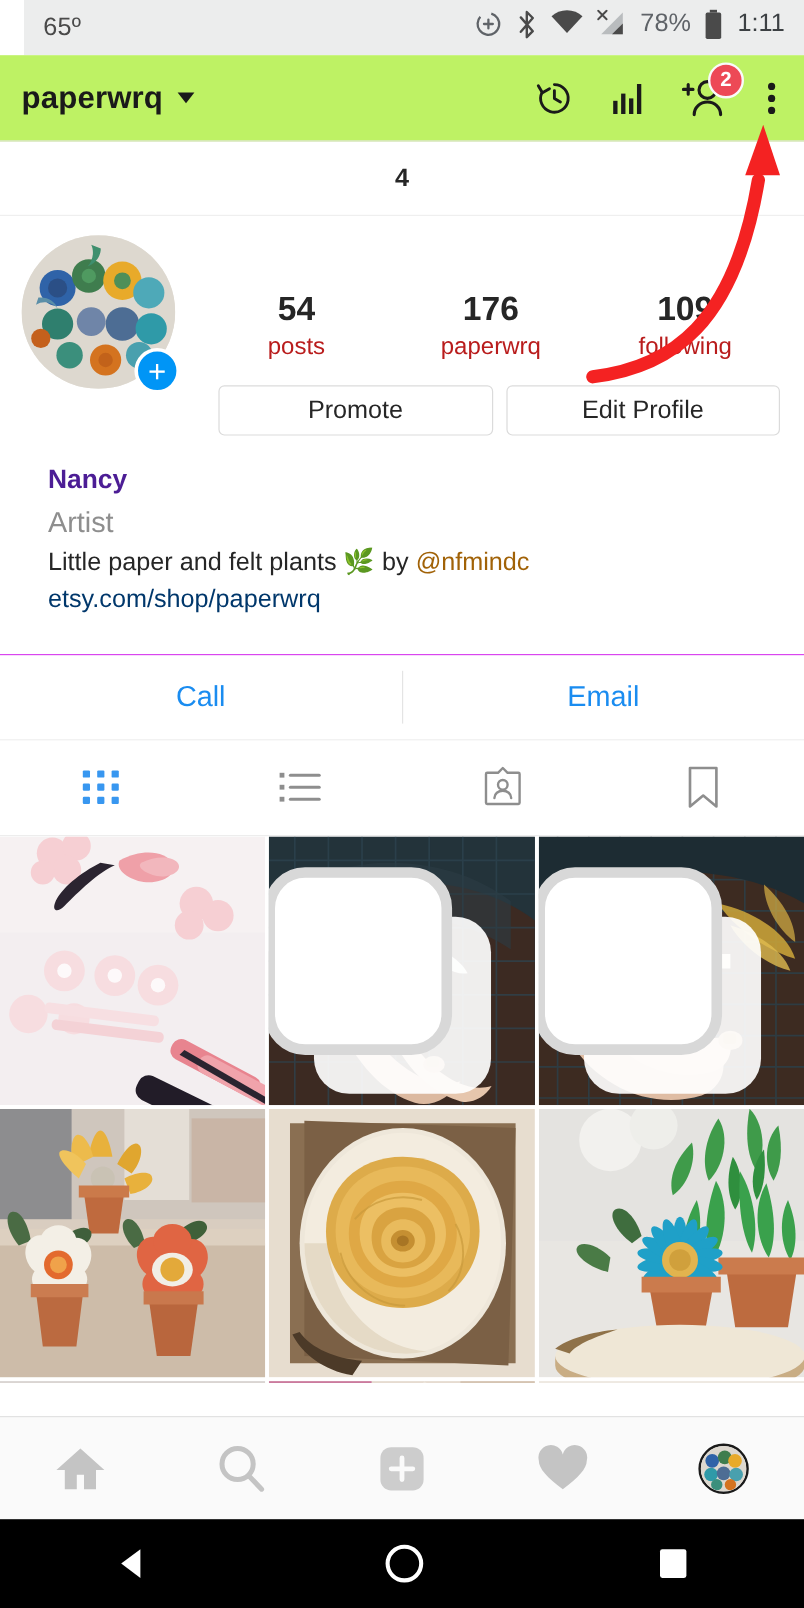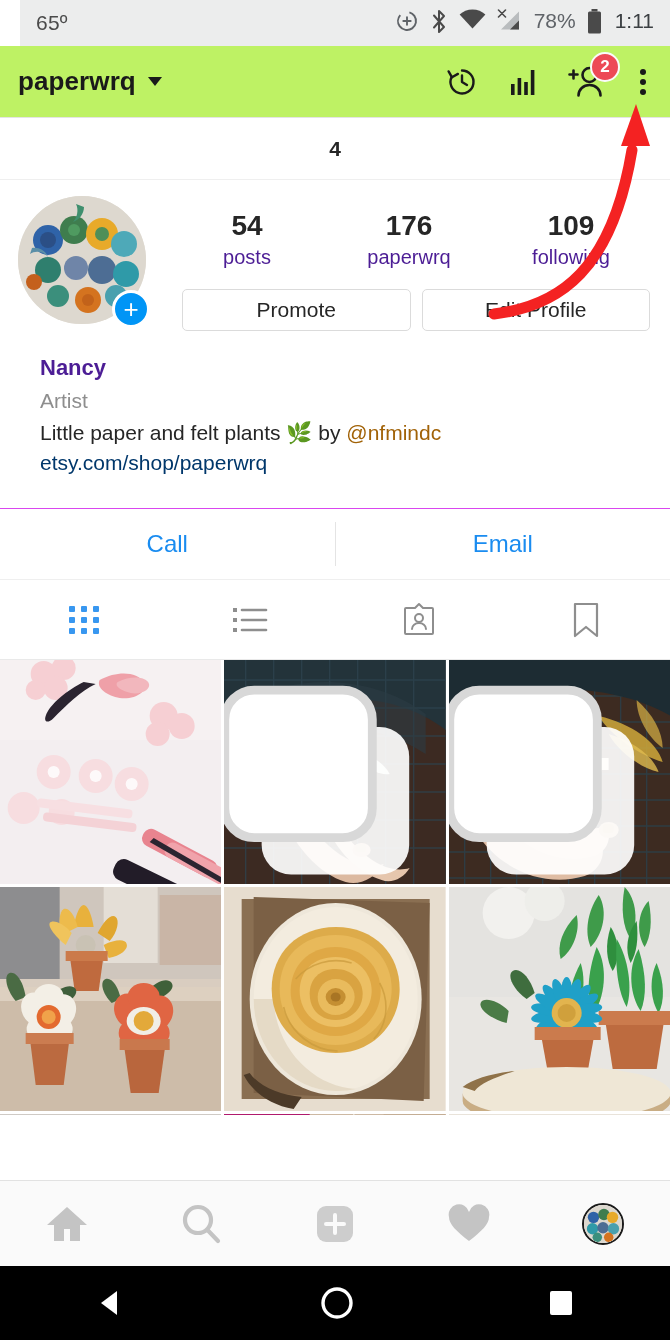--- a/index.html
+++ b/index.html
@@ -56,32 +56,32 @@
   }
   .avatar svg{ display:block; }
   .plus-badge{
     position:absolute; left:94px; top:94px; width:38px;height:38px;border-radius:50%;
     background:#0095f6; border:3px solid #fff; display:flex;align-items:center;justify-content:center;
     color:#fff; font-size:26px; font-weight:400; line-height:1;
   }
   .stats-col{ flex:1; }
   .stats{ display:flex; padding-top:14px; }
   .stat{ flex:1; text-align:center; }
-  .stat-n{ font-size:28px; font-weight:700; color:#262626; line-height:1.15; }
-  .stat-l{ font-size:20px; color:#4c1d95; margin-top:4px; }
+  .stat-n{ font-size:28px; font-weight:700; color:#262626; line-height:1.15;margin-top:32px; }
+  .stat-l{ font-size:20px; color:#b91c1c; margin-top:4px; }
   .btns{ display:flex; gap:11px; margin-top:20px; padding-right:2px;padding-left:16px; }
   .btn{
     flex:1; height:42px; border:1px solid #dbdbdb; border-radius:5px; background:#fff;
     font-size:21px; color:#262626; display:flex;align-items:center;justify-content:center;
   }
 
   
   .bio{ padding:22px 22px 0 22px; line-height:1.38; }
   .bio-name{ font-size:22px; font-weight:700; color:#4c1d95; }
-  .bio-cat{ font-size:21px; color:#8e8e8e; margin-top:3px; }
+  .bio-cat{ font-size:24px; color:#8e8e8e; margin-top:3px; }
   .bio-txt{ font-size:21px; color:#262626; margin-top:3px; }
   .bio-txt .mention{ color:#a16207; }
   .bio-url{ font-size:21px; color:#00376b; margin-top:2px; display:block; }
 
   
   .contact{
     margin-top:30px; height:72px; display:flex; align-items:center;
     border-top:1px solid #d946ef; border-bottom:1px solid #efefef;
   }
   .contact-btn{

